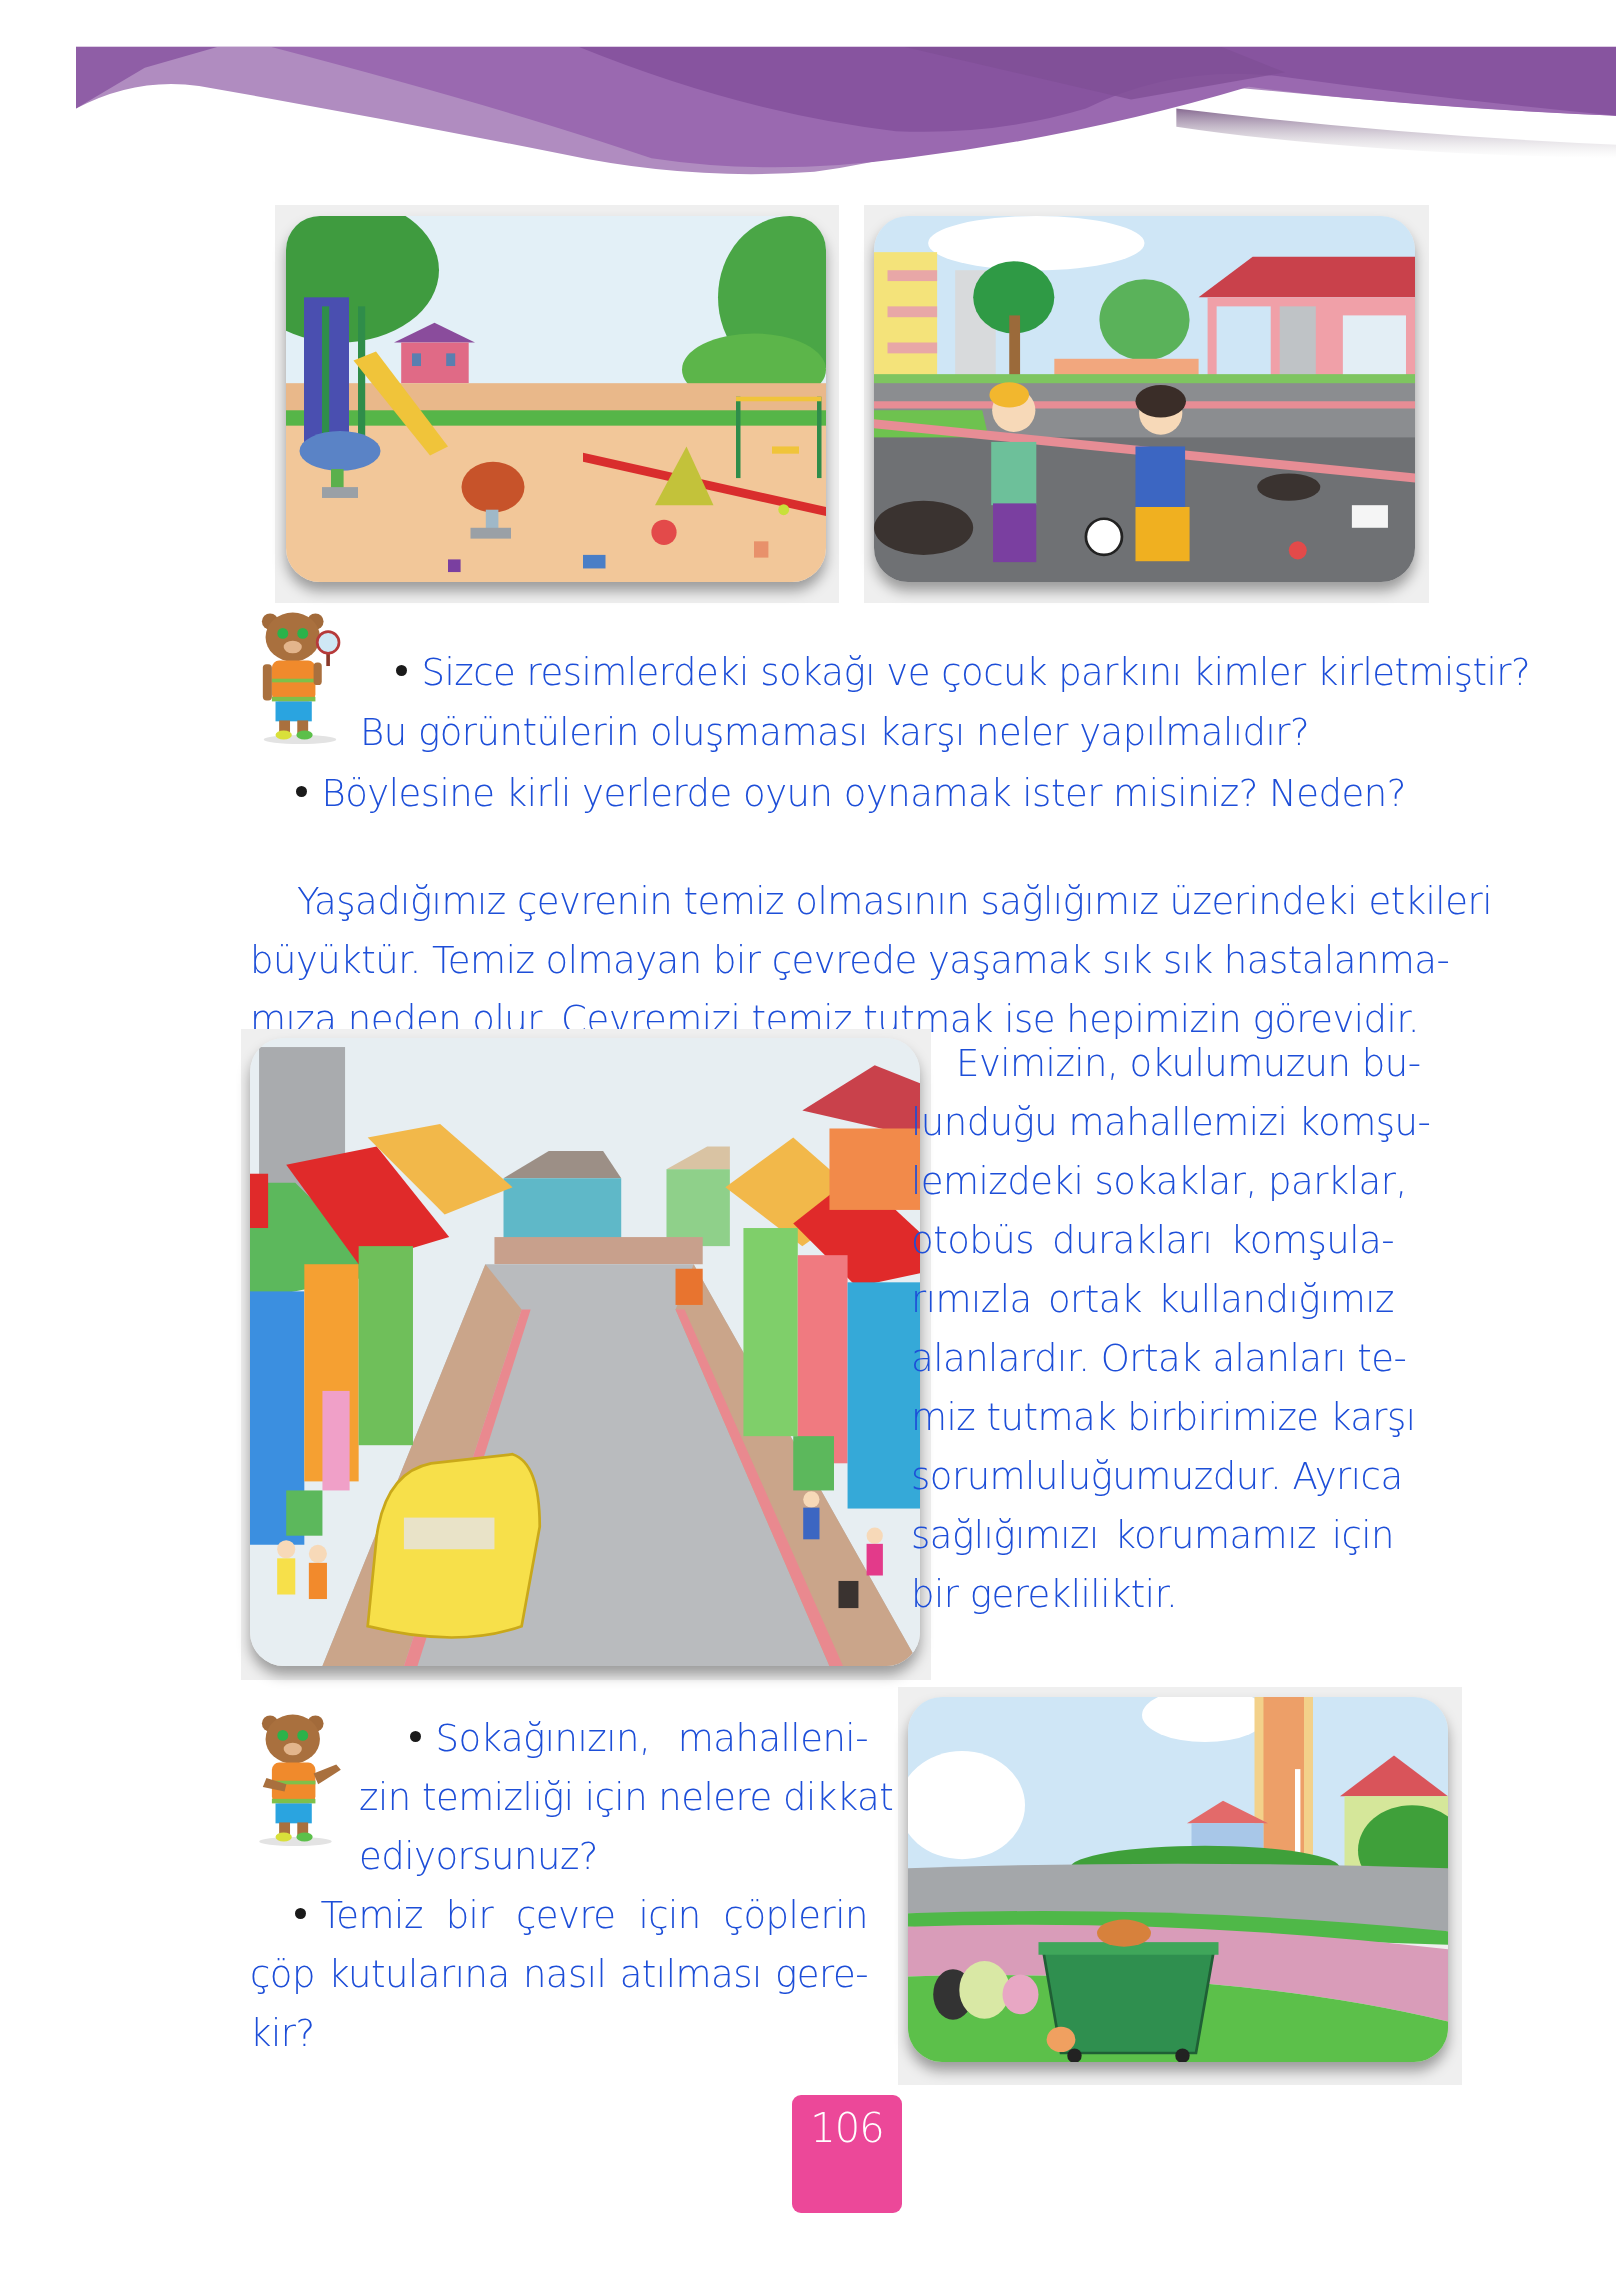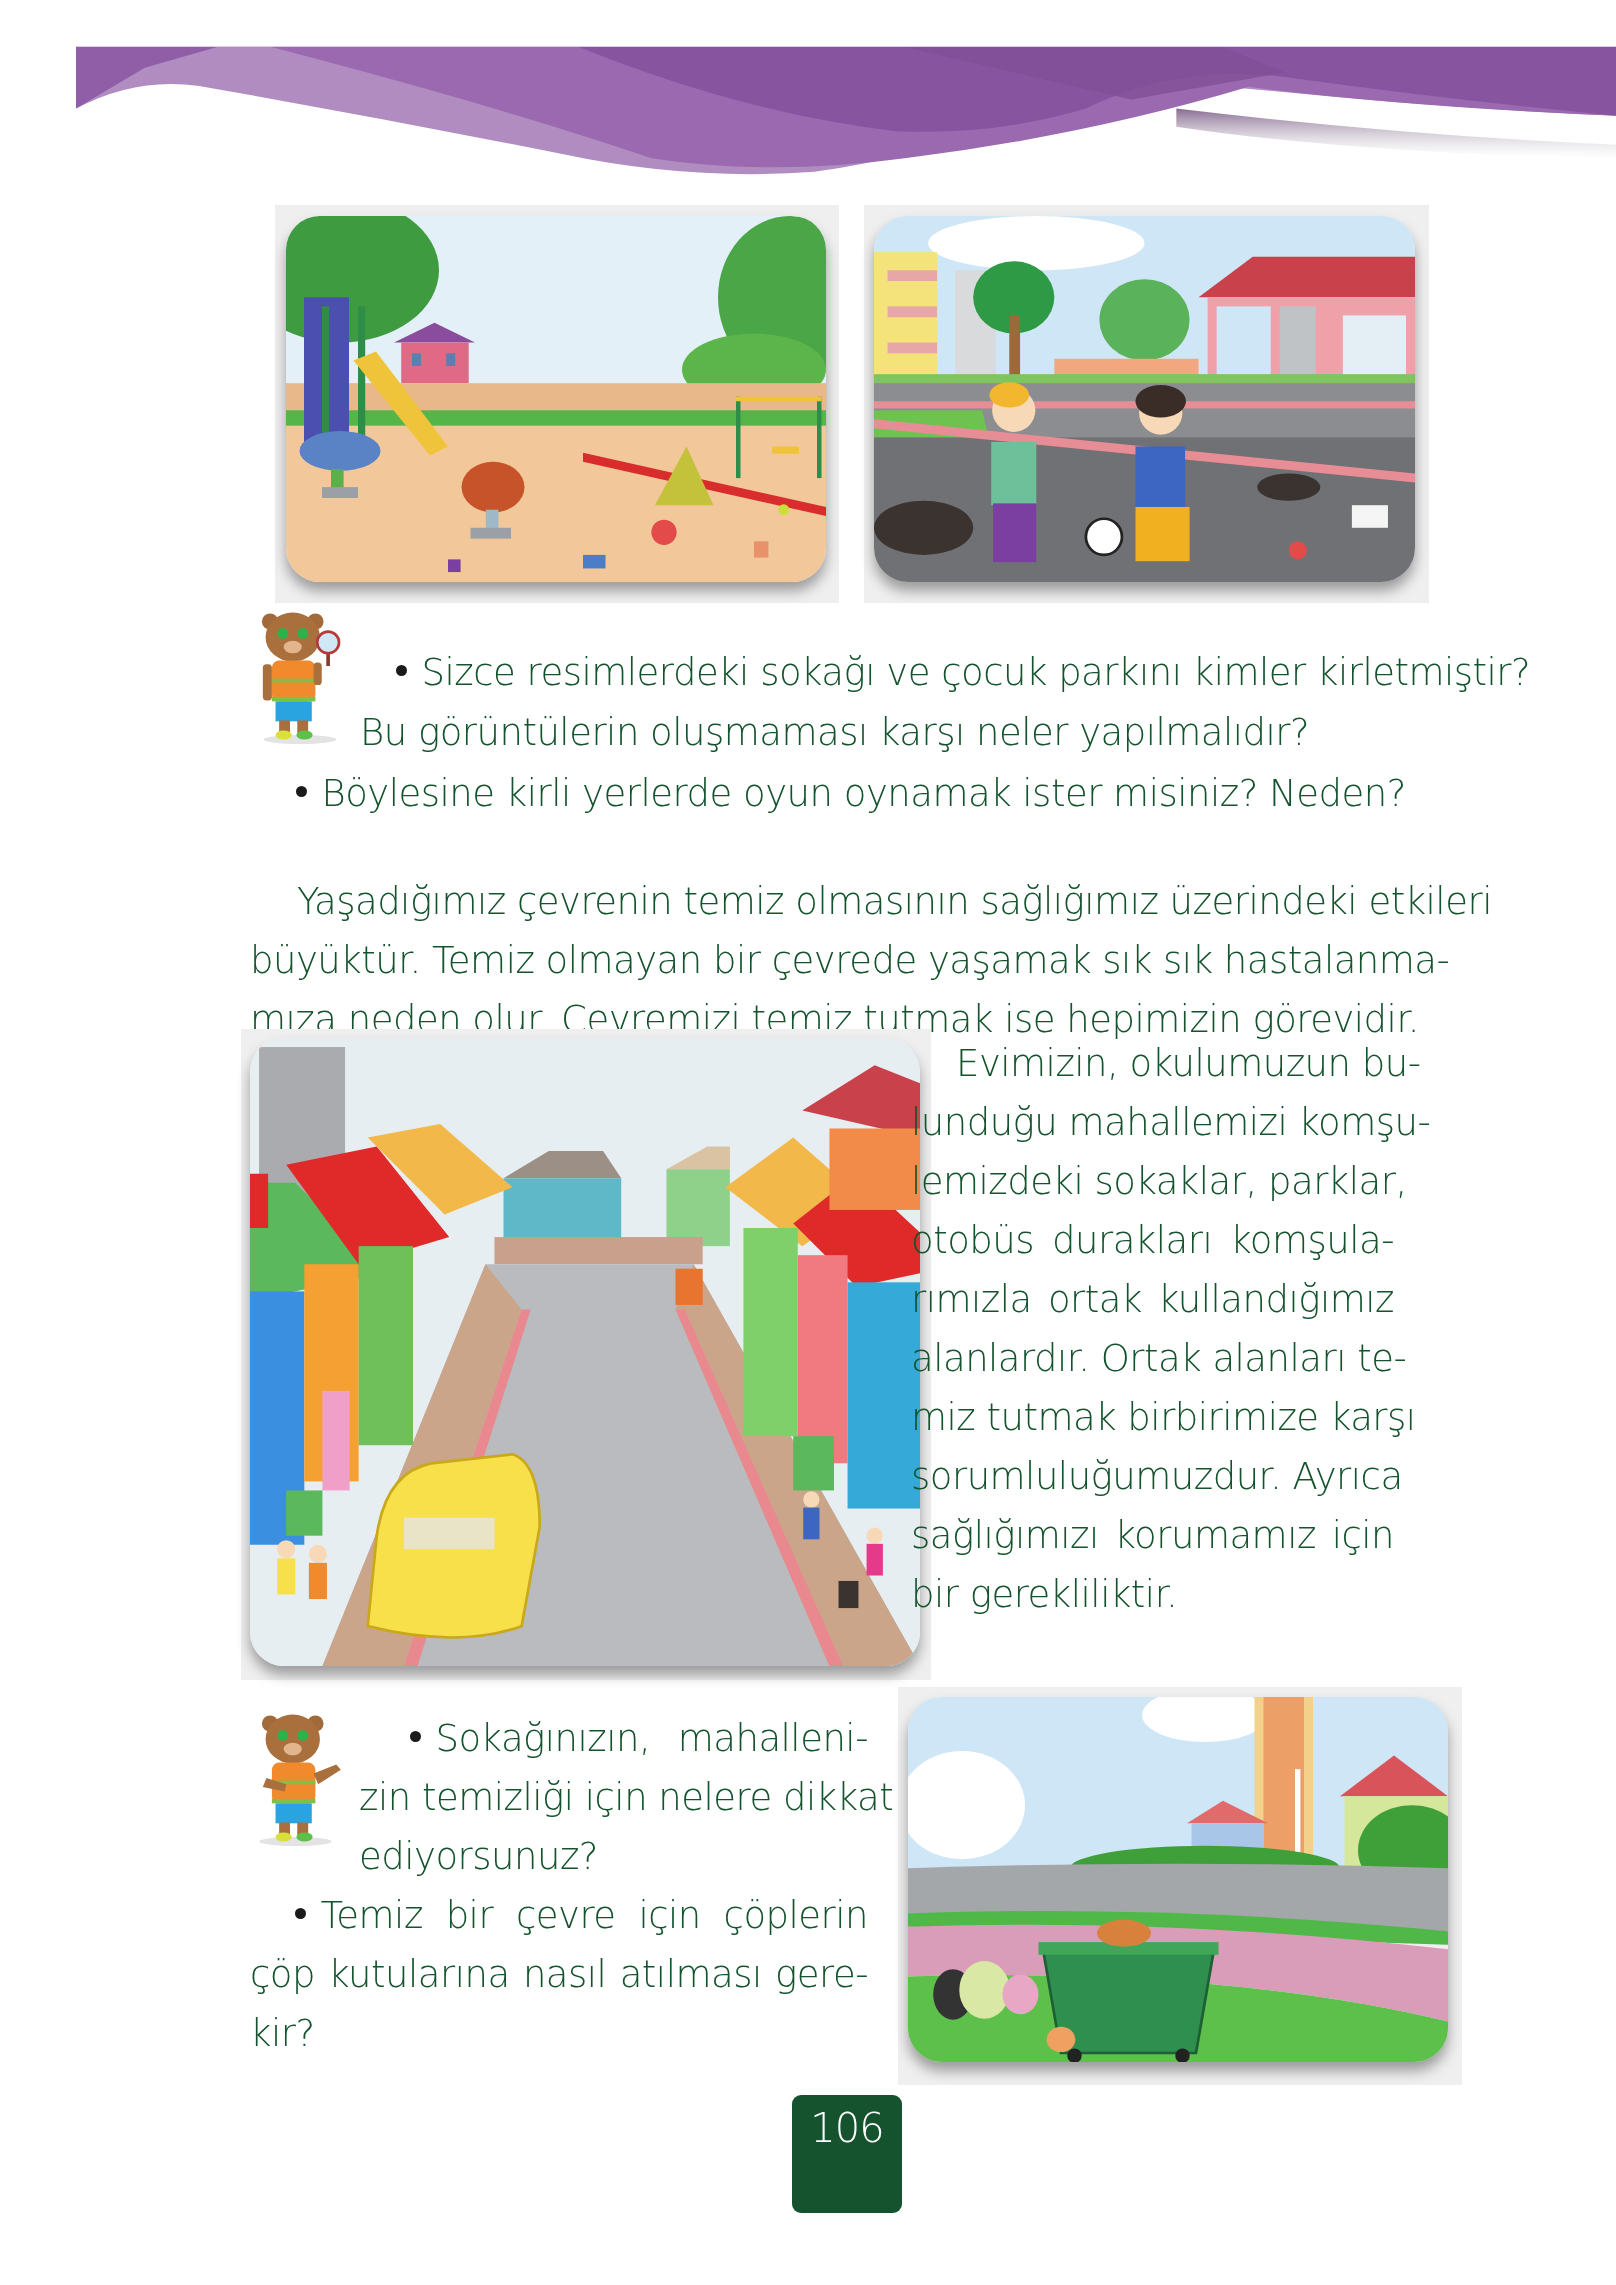--- a/index.html
+++ b/index.html
@@ -7,31 +7,31 @@
          font-family: "DejaVu Sans", sans-serif; color: #231f20; }
 
   .banner { position: absolute; left: 0; top: 0; width: 1617px; height: 199px; }
 
   .photo-frame { position: absolute; background: #efefef; }
   .photo { position: absolute; border-radius: 34px; overflow: hidden;
            box-shadow: 0 9px 12.7px rgba(0,0,0,0.35); }
   .photo svg { display: block; width: 100%; height: 100%; }
 
   .text { position: absolute; font-family: "DejaVu Sans", sans-serif;
-          font-weight: 300; font-size: 37px; line-height: 59px; color: #14532d;
+          font-weight: 300; font-size: 37px; line-height: 59px; color: #1d4ed8;
           letter-spacing: -0.5px; }
   .line { display: block; white-space: nowrap; }
   .justify { text-align: justify; text-align-last: justify; }
   .bullet { display: inline-block; width: 11px; height: 11px; border-radius: 50%;
             background: #1a1a1a; vertical-align: middle; margin-right: 14.5px; position: relative; top: -3.6px; }
 
   .mascot { position: absolute; }
 
   .page-number { position: absolute; left: 792px; top: 2095px; width: 110px; height: 118px;
-                 background: #14532d; border-radius: 9px; color: #ffffff;
+                 background: #ec4899; border-radius: 9px; color: #ffffff;
                  font-family: "DejaVu Sans", sans-serif; font-weight: 300; font-size: 40px;
                  text-align: center; line-height: 67px; letter-spacing: -0.9px; }
 </style>
 </head>
 <body>
 
 <svg class="banner" viewBox="0 0 1787 220" preserveAspectRatio="none">
   <defs>
     <linearGradient id="shade" x1="0" y1="0" x2="0" y2="1">
       <stop offset="0" stop-color="#7a5a86" stop-opacity="0.9"></stop>

